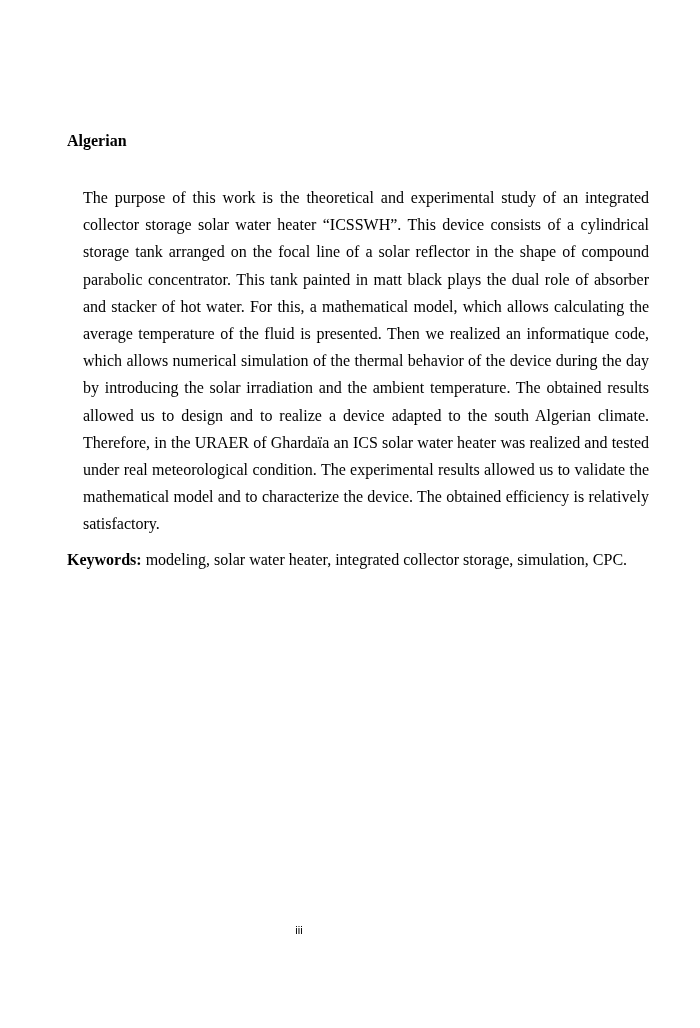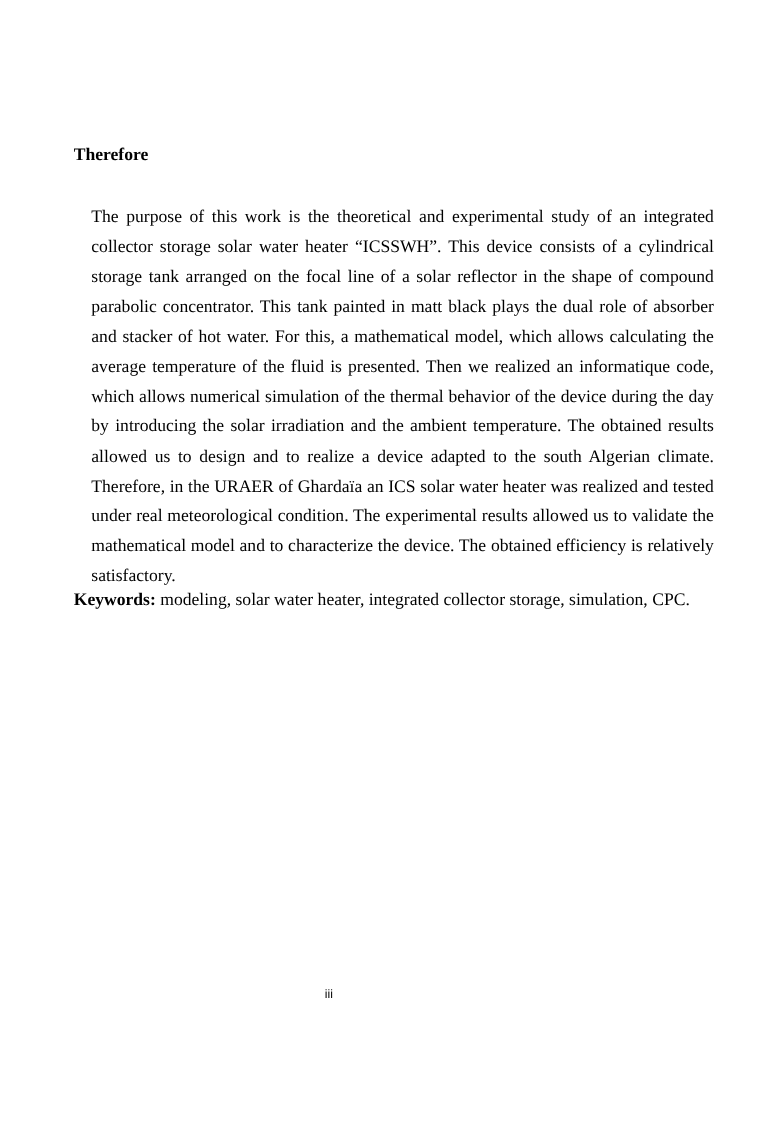--- a/index.html
+++ b/index.html
@@ -10,31 +10,31 @@
       font-family: "Liberation Serif", serif; font-weight: bold;
       font-size: 16px; color: #000;
     }
     .body {
       position: absolute; top: 168px; left: 0; width: 566px;
       font-family: "Liberation Serif", serif; font-size: 16px;
       line-height: 27.2px; color: #000;
       text-align: justify; margin: 16px;
     }
     .keywords {
-      position: absolute; top: 532px; left: 0; width: 566px;
+      position: absolute; top: 546px; left: 0; width: 566px;
       font-family: "Liberation Serif", serif; font-size: 16px;
       line-height: 27px; color: #000; text-align: justify; margin: 0;
     }
     .kw-label { font-weight: bold; }
     .pagenum {
-      position: absolute; top: 898px; left: 0; width: 598px; text-align: center;
+      position: absolute; top: 924px; left: 0; width: 598px; text-align: center;
       font-family: "Liberation Sans", sans-serif; font-size: 11px; color: #000;
     }
   </style>
 </head>
 <body>
 
 <div class="page">
-  <div class="heading">Therefore</div>
+  <div class="heading">Algerian</div>
   <p class="body">The purpose of this work is the theoretical and experimental study of an integrated collector storage solar water heater “ICSSWH”. This device consists of a cylindrical storage tank arranged on the focal line of a solar reflector in the shape of compound parabolic concentrator. This tank painted in matt black plays the dual role of absorber and stacker of hot water. For this, a mathematical model, which allows calculating the average temperature of the fluid is presented. Then we realized an informatique code, which allows numerical simulation of the thermal behavior of the device during the day by introducing the solar irradiation and the ambient temperature. The obtained results allowed us to design and to realize a device adapted to the south Algerian climate. Therefore, in the URAER of Ghardaïa an ICS solar water heater was realized and tested under real meteorological condition. The experimental results allowed us to validate the mathematical model and to characterize the device. The obtained efficiency is relatively satisfactory.</p>
   <p class="keywords"><span class="kw-label">Keywords:</span><span> modeling, solar water heater, integrated collector storage, simulation, CPC.</span></p>
 </div>
 <div class="pagenum">iii</div>
 
 </body></html>

